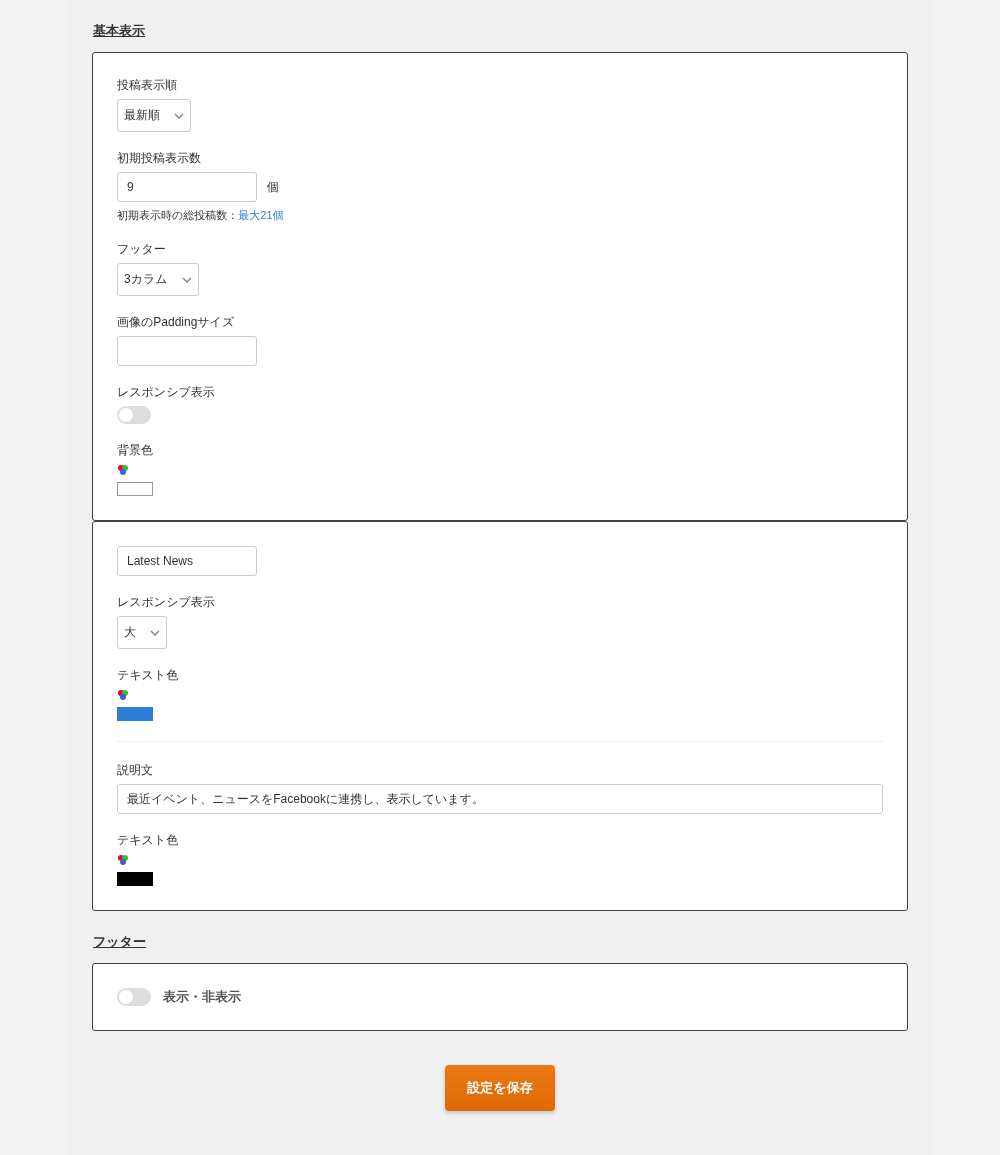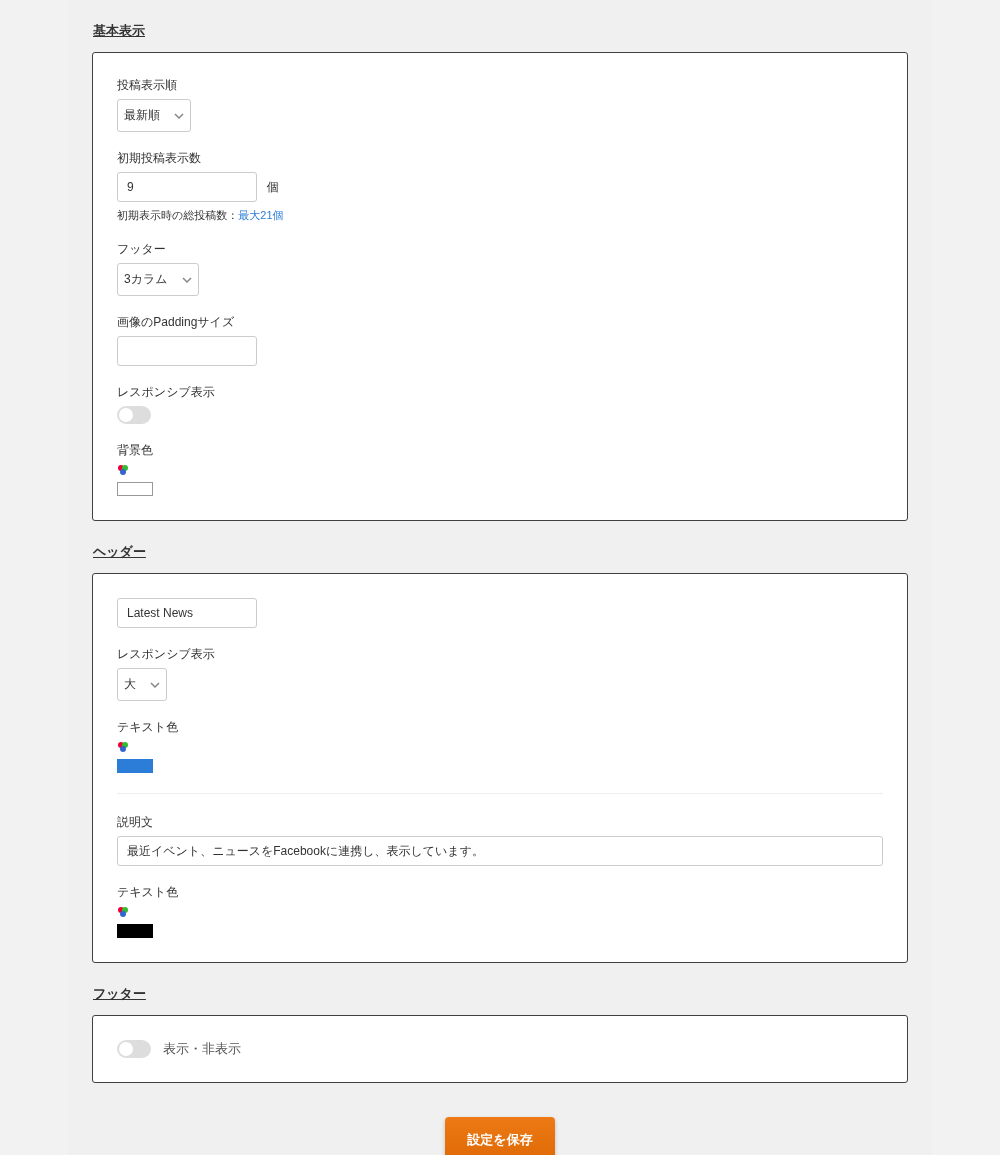--- a/index.html
+++ b/index.html
@@ -119,20 +119,21 @@
       margin: 20px 0;
     }
     .toggle-row {
       display: flex;
       align-items: center;
       gap: 12px;
     }
     .toggle-row-label {
       font-size: 13px;
       color: #555;
+      font-weight: bold;
     }
     .save-area {
       text-align: center;
       padding: 34px 0 0 0;
     }
     .save-btn {
       display: inline-block;
       background: #e2720f;
       background: linear-gradient(#ed7a14, #de6906);
       color: #fff;
@@ -205,21 +206,20 @@
                 <circle cx="6" cy="8" r="3" fill="#36c"></circle>
               </svg>
           </span>
           <span class="color-swatch" style="background:#fff;"></span>
         </div>
 
       </div>
     </div>
 
     <div>
-      <div class="section-title">ヘッダー</div>
       <div class="section-box">
 
         <div class="field-row">
           <input class="text-input w140" value="Latest News" style="">
         </div>
 
         <div class="field-row">
           <label class="field-label">レスポンシブ表示</label>
           <div class="select-wrap">
             <span class="val">大</span>

